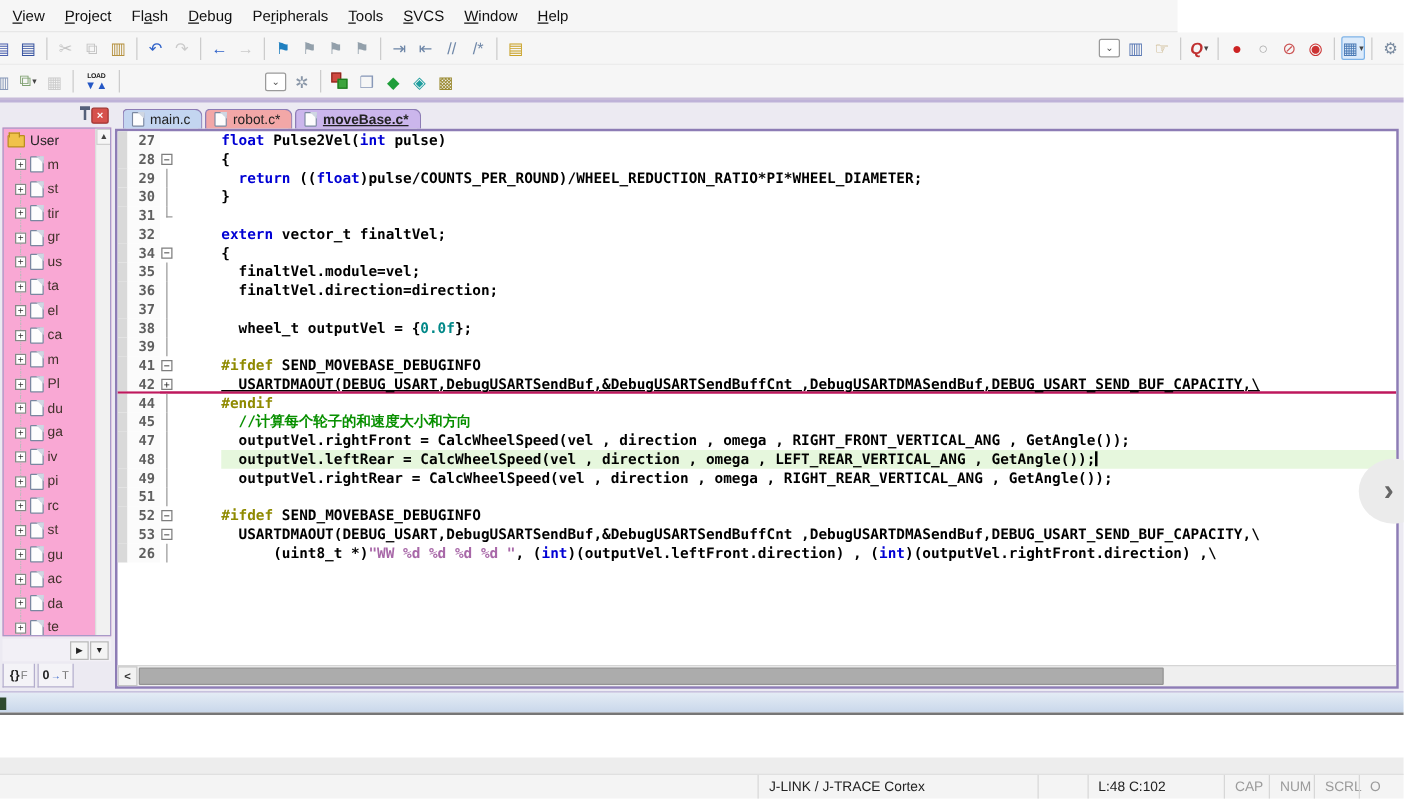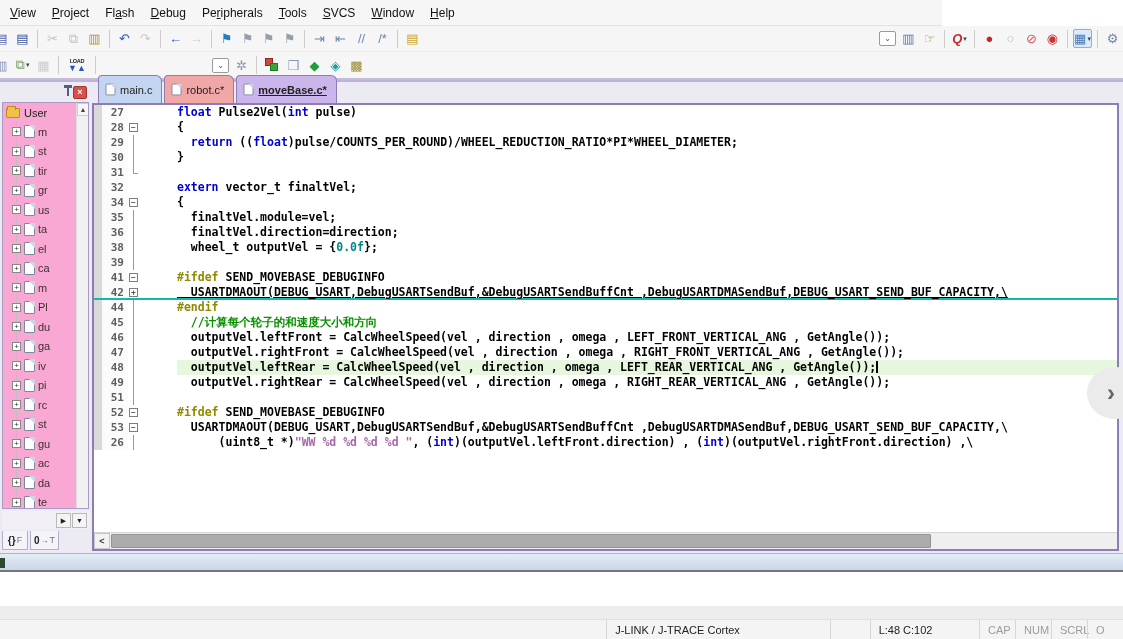--- a/index.html
+++ b/index.html
@@ -54,30 +54,30 @@
   #tree-harrows .abtn { width:15px; height:15px; background:#f4f4f4; border:1px solid #b9b9b9; font-size:7px; color:#222; text-align:center; line-height:13px; }
   #sb-tabs { position:absolute; left:2px; bottom:4px; height:20px; display:flex; gap:2px; }
   .sbtab { min-width:26px; height:19px; background:#f4f3f7; border:1px solid #b4aecd; border-top:none; display:flex; align-items:center; justify-content:center; gap:1px; padding:0 3px; }
   .sbtab .ticn { font-size:10px; font-weight:bold; color:#222; }
   .sbtab .tarr { font-size:8px; color:#2457c5; font-weight:bold; }
   .sbtab .tlbl { font-size:9px; color:#777; }
 
   
   #editor-zone { position:absolute; left:92px; top:0; right:0; bottom:0; }
   #tabbar { height:21px; display:flex; align-items:flex-end; padding-left:6px; gap:2px; }
-  .ftab { height:28px; display:flex; align-items:center; gap:4px; padding:0 9px 0 6px; border:1px solid #8d7cb5; border-bottom:none; border-radius:4px 6px 0 0; font-size:11px; color:#222; }
+  .ftab { height:16px; display:flex; align-items:center; gap:4px; padding:0 9px 0 6px; border:1px solid #8d7cb5; border-bottom:none; border-radius:4px 6px 0 0; font-size:11px; color:#222; }
   .ftab .docico { transform:scale(.9); }
   .ftab.active { font-weight:bold; }
   .ftab.active .flbl { text-decoration:underline; }
   #epanel { position:absolute; left:0; top:21px; right:4px; bottom:2px; background:#fff; border:2px solid #8d7cb5; overflow:hidden; }
 
   
   .crow { display:flex; height:15px; line-height:15px; font-family:"DejaVu Sans Mono",monospace; font-size:11.5px; font-weight:bold; white-space:pre; }
   .crow.hl .ctext { background:#e6f7dd; }
-  .crow.ul { border-bottom:2px solid #14b8a6;justify-content:flex-end; }
+  .crow.ul { border-bottom:2px solid #be185d;justify-content:flex-end; }
   .crow.ul .ctext { text-decoration:underline; }
   .gstrip { flex:0 0 8px; background:#d9d9d9; }
   .lnum { flex:0 0 26px; text-align:right; padding-right:4px; color:#5f5f5f; background:#fbfbfb; font-size:11px; }
   .fold { flex:0 0 13px; position:relative; }
   .fold .fbox { position:absolute; left:1px; top:3px; width:9px; height:9px; background:#fff; border:1px solid #7e7e7e; font-size:8px; font-weight:normal; line-height:7px; text-align:center; color:#222; }
   .fold.fl:before { content:""; position:absolute; left:5px; top:0; bottom:0; border-left:1px solid #9a9a9a; }
   .fold.fe:before { content:""; position:absolute; left:5px; top:0; height:8px; width:4px; border-left:1px solid #9a9a9a; border-bottom:1px solid #9a9a9a; }
   .ctext { flex:1 1 auto; color:#000;margin-left:36px; }
   .k { color:#0000d4; } .n { color:#008888; } .s { color:#a868a8; } .c { color:#089000; } .d { color:#8f8a00; } .b { color:#000; font-weight:bold; }
   .caret { display:inline-block; width:2px; height:12px; background:#000; vertical-align:-2px; }
@@ -410,27 +410,27 @@
       <div id="code">
           <div class="crow"><span class="gstrip"></span><span class="lnum">27</span><span class="fold"></span><span class="ctext"><span class="k">float</span><span> Pulse2Vel(</span><span class="k">int</span><span> pulse)</span></span></div>
           <div class="crow"><span class="gstrip"></span><span class="lnum">28</span><span class="fold"><span class="fbox">−</span></span><span class="ctext"><span>{</span></span></div>
           <div class="crow"><span class="gstrip"></span><span class="lnum">29</span><span class="fold fl"></span><span class="ctext"><span>  </span><span class="k">return</span><span> ((</span><span class="k">float</span><span>)pulse/COUNTS_PER_ROUND)/WHEEL_REDUCTION_RATIO*PI*WHEEL_DIAMETER;</span></span></div>
           <div class="crow"><span class="gstrip"></span><span class="lnum">30</span><span class="fold fl"></span><span class="ctext"><span>}</span></span></div>
           <div class="crow"><span class="gstrip"></span><span class="lnum">31</span><span class="fold fe"></span><span class="ctext"></span></div>
           <div class="crow"><span class="gstrip"></span><span class="lnum">32</span><span class="fold"></span><span class="ctext"><span class="k">extern</span><span> vector_t finaltVel;</span></span></div>
           <div class="crow"><span class="gstrip"></span><span class="lnum">34</span><span class="fold"><span class="fbox">−</span></span><span class="ctext"><span>{</span></span></div>
           <div class="crow"><span class="gstrip"></span><span class="lnum">35</span><span class="fold fl"></span><span class="ctext"><span>  finaltVel.module=vel;</span></span></div>
           <div class="crow"><span class="gstrip"></span><span class="lnum">36</span><span class="fold fl"></span><span class="ctext"><span>  finaltVel.direction=direction;</span></span></div>
+          <div class="crow"><span class="gstrip"></span><span class="lnum">37</span><span class="fold fl"></span><span class="ctext"></span></div>
           <div class="crow"><span class="gstrip"></span><span class="lnum">38</span><span class="fold fl"></span><span class="ctext"><span>  wheel_t outputVel = {</span><span class="n">0.0f</span><span>};</span></span></div>
           <div class="crow"><span class="gstrip"></span><span class="lnum">39</span><span class="fold fl"></span><span class="ctext"></span></div>
           <div class="crow"><span class="gstrip"></span><span class="lnum">41</span><span class="fold"><span class="fbox">−</span></span><span class="ctext"><span class="d">#ifdef</span><span> </span><span class="b">SEND_MOVEBASE_DEBUGINFO</span></span></div>
           <div class="crow ul"><span class="gstrip"></span><span class="lnum">42</span><span class="fold"><span class="fbox">+</span></span><span class="ctext"><span>  USARTDMAOUT(DEBUG_USART,DebugUSARTSendBuf,&amp;DebugUSARTSendBuffCnt ,DebugUSARTDMASendBuf,DEBUG_USART_SEND_BUF_CAPACITY,\</span></span></div>
           <div class="crow"><span class="gstrip"></span><span class="lnum">44</span><span class="fold fl"></span><span class="ctext"><span class="d">#endif</span></span></div>
           <div class="crow"><span class="gstrip"></span><span class="lnum">45</span><span class="fold fl"></span><span class="ctext"><span class="c">  //计算每个轮子的和速度大小和方向</span></span></div>
-          <div class="crow"><span class="gstrip"></span><span class="lnum">46</span><span class="fold fl"></span><span class="ctext"><span>  outputVel.leftFront = CalcWheelSpeed(vel , direction , omega , LEFT_FRONT_VERTICAL_ANG , GetAngle());</span></span></div>
           <div class="crow"><span class="gstrip"></span><span class="lnum">47</span><span class="fold fl"></span><span class="ctext"><span>  outputVel.rightFront = CalcWheelSpeed(vel , direction , omega , RIGHT_FRONT_VERTICAL_ANG , GetAngle());</span></span></div>
           <div class="crow hl"><span class="gstrip"></span><span class="lnum">48</span><span class="fold fl"></span><span class="ctext"><span>  outputVel.leftRear = CalcWheelSpeed(vel , direction , omega , LEFT_REAR_VERTICAL_ANG , GetAngle());</span><span class="caret"></span></span></div>
           <div class="crow"><span class="gstrip"></span><span class="lnum">49</span><span class="fold fl"></span><span class="ctext"><span>  outputVel.rightRear = CalcWheelSpeed(vel , direction , omega , RIGHT_REAR_VERTICAL_ANG , GetAngle());</span></span></div>
           <div class="crow"><span class="gstrip"></span><span class="lnum">51</span><span class="fold fl"></span><span class="ctext"></span></div>
           <div class="crow"><span class="gstrip"></span><span class="lnum">52</span><span class="fold"><span class="fbox">−</span></span><span class="ctext"><span class="d">#ifdef</span><span> </span><span class="b">SEND_MOVEBASE_DEBUGINFO</span></span></div>
           <div class="crow"><span class="gstrip"></span><span class="lnum">53</span><span class="fold"><span class="fbox">−</span></span><span class="ctext"><span>  USARTDMAOUT(DEBUG_USART,DebugUSARTSendBuf,&amp;DebugUSARTSendBuffCnt ,DebugUSARTDMASendBuf,DEBUG_USART_SEND_BUF_CAPACITY,\</span></span></div>
           <div class="crow"><span class="gstrip"></span><span class="lnum">26</span><span class="fold fl"></span><span class="ctext"><span>      (uint8_t *)</span><span class="s">"WW %d %d %d %d "</span><span>, (</span><span class="k">int</span><span>)(outputVel.leftFront.direction) , (</span><span class="k">int</span><span>)(outputVel.rightFront.direction) ,\</span></span></div>
         </div>
       <div id="hscroll">
         <div id="hs-left">&lt;</div>

